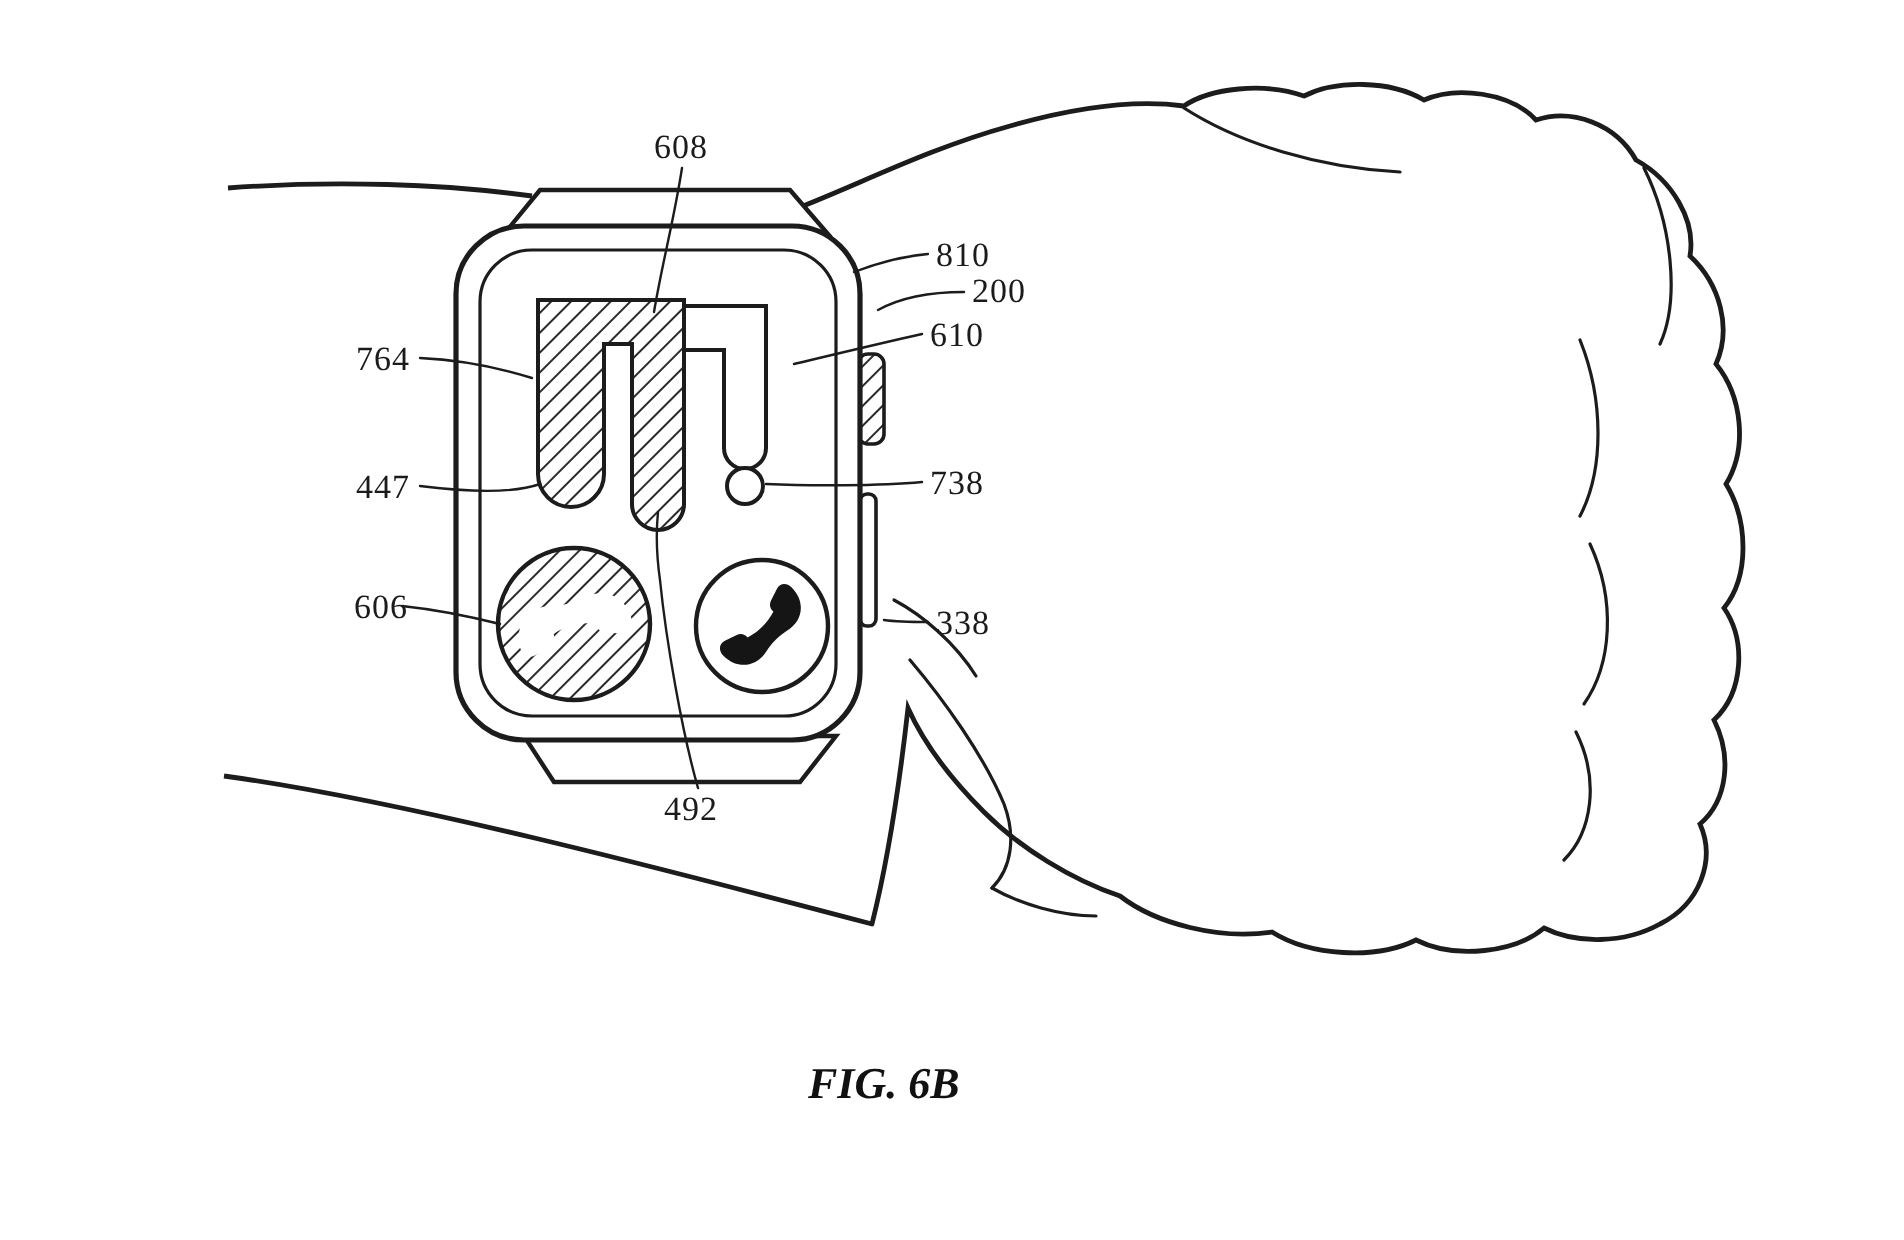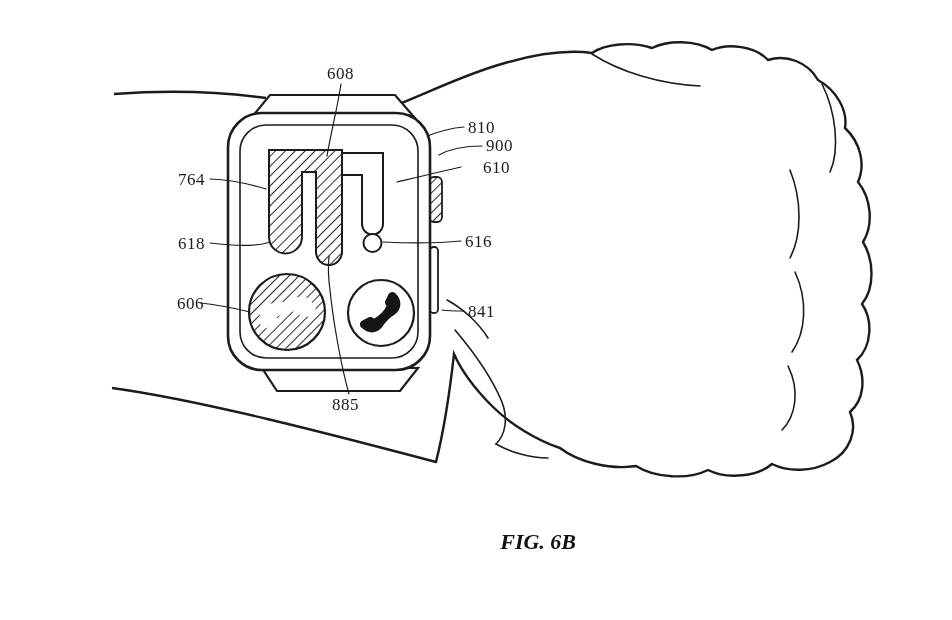--- a/index.html
+++ b/index.html
@@ -14,21 +14,21 @@
   .ref{
     position:absolute;
     font:17px "Liberation Serif", serif;
     color:#1b1b1b;
     letter-spacing:.5px;
     white-space:nowrap;
   }
   .caption{
     position:absolute;
     left:404px;top:529px;width:172px;
-    text-align:right;
+    text-align:left;
     font-style:italic;font-weight:bold;
     font-size:22px;
     color:#111;
     font-family:"Liberation Serif", serif;
   }
 </style>
 </head>
 <body>
 
 <div class="stage">
@@ -112,24 +112,24 @@
       <path d="M 210,179 C 232,180 250,184 266,189"></path>
       <path d="M 210,243 C 234,246 256,247 270,242"></path>
       <path d="M 461,241 C 440,243 404,243 383,242"></path>
       <path d="M 201,303 C 220,305 234,308 250,312"></path>
       <path d="M 464,311 C 456,311 449,311 442,310"></path>
     </g>
   </svg>
 
   <span class="ref" style="left:327px;top:64px">608</span>
   <span class="ref" style="left:468px;top:118px">810</span>
-  <span class="ref" style="left:486px;top:136px">900</span>
-  <span class="ref" style="left:483px;top:158px">610</span>
+  <span class="ref" style="left:486px;top:136px">200</span>
+  <span class="ref" style="left:465px;top:158px">610</span>
   <span class="ref" style="left:178px;top:170px">764</span>
-  <span class="ref" style="left:178px;top:234px">618</span>
-  <span class="ref" style="left:465px;top:232px">616</span>
+  <span class="ref" style="left:178px;top:234px">447</span>
+  <span class="ref" style="left:465px;top:232px">738</span>
   <span class="ref" style="left:177px;top:294px">606</span>
-  <span class="ref" style="left:468px;top:302px">841</span>
-  <span class="ref" style="left:332px;top:395px">885</span>
+  <span class="ref" style="left:468px;top:302px">338</span>
+  <span class="ref" style="left:332px;top:395px">492</span>
 
   <div class="caption">FIG. 6B</div>
 
 </div>
 
 </body></html>

